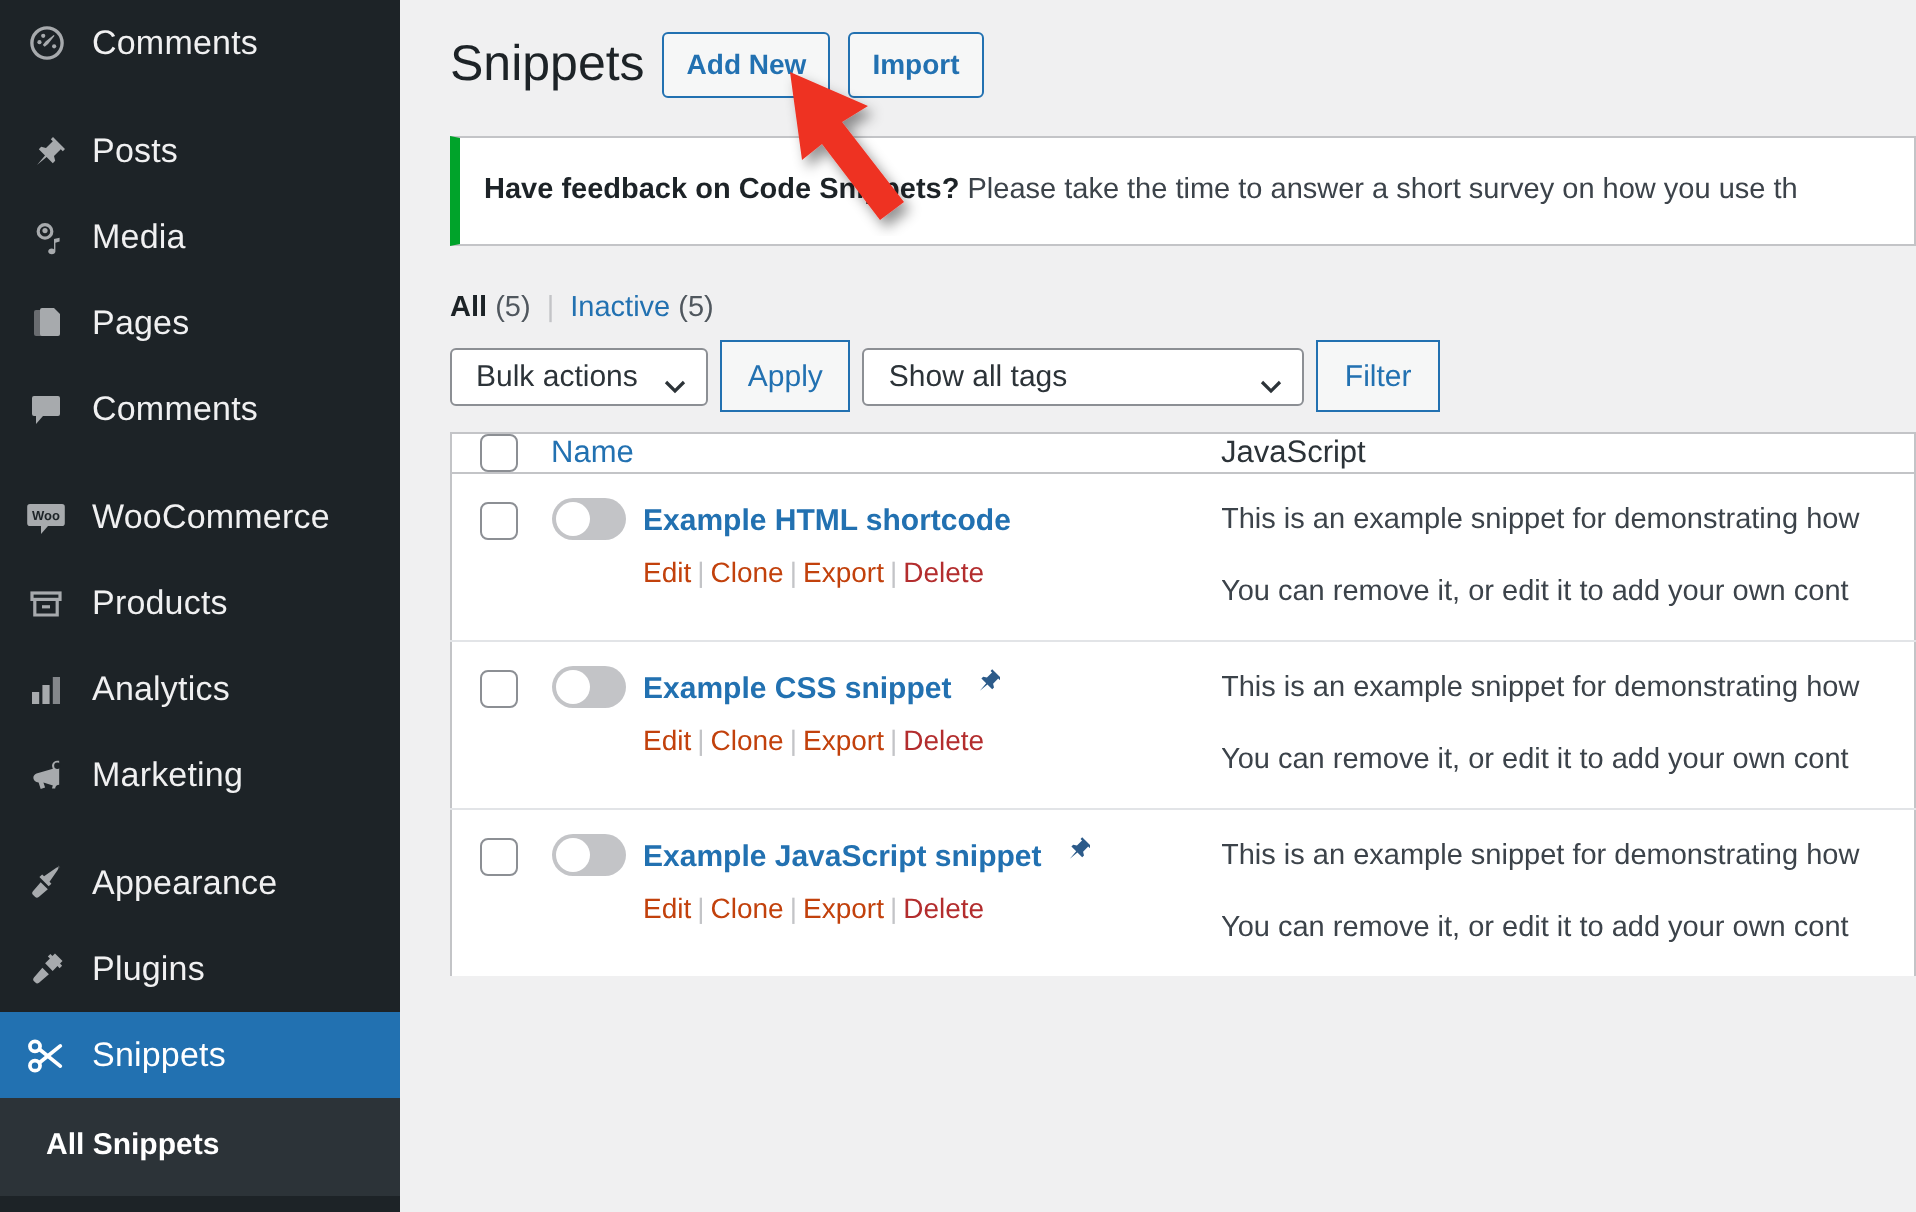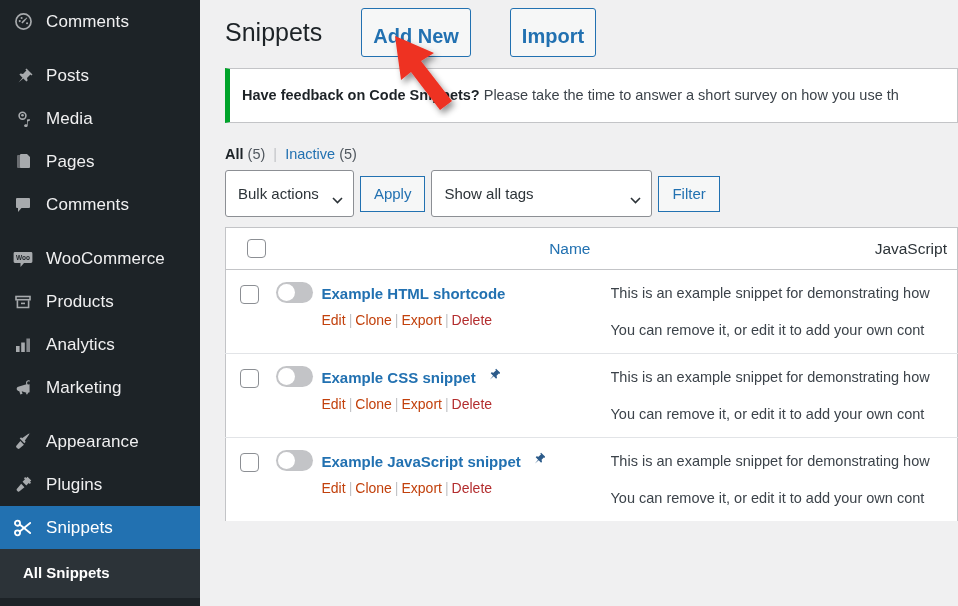--- a/index.html
+++ b/index.html
@@ -75,31 +75,30 @@
   h1.page-title {
     margin: 0;
     font-size: 25px;
     font-weight: 400;
     color: #1d2327;
     line-height: 1.3;
     white-space: nowrap;
   }
   .page-action {
     display: inline-block;
-    font-size: 20px;
+    font-size: 14px;
     font-weight: bold;
     color: #2271b1;
     background: #f6f7f7;
     border: 1px solid #2271b1;
     border-radius: 3px;
-    padding: 12px 11px 5px;
+    padding: 5px 11px 5px;
     line-height: 1.5;
     cursor: pointer;
     white-space: nowrap;
-    margin-left: 30px;
   }
 
   .notice {
     margin: 16px 0 0 0;
     background: #fff;
     border: 1px solid #c3c4c7;
     border-left: 5px solid #00a32a;
     padding: 12px 12px;
     font-size: 14.5px;
     color: #3c434a;
@@ -126,21 +125,21 @@
     display: flex; align-items: center;
     gap: 6px;
     margin: 8px 0 10px 0;
   }
   .wp-select {
     position: relative;
     display: inline-flex; align-items: center;
     background: #fff;
     border: 1px solid #8c8f94;
     border-radius: 3px;
-    height: 47px;
+    height: 29px;
     padding: 0 34px 0 12px;
     font-size: 15px;
     color: #2c3338;
     cursor: pointer;
     min-width: 120px;
   }
   .wp-select .chev {
     position: absolute; right: 10px; top: 50%;
     margin-top: -4px;
     width: 11px; height: 7px;
@@ -162,24 +161,24 @@
   
   table.wp-list-table {
     width: 733px;
     border-collapse: collapse;
     background: #fff;
     border: 1px solid #c3c4c7;
     border-bottom: 0;
     table-layout: fixed;
   }
   table.wp-list-table thead th {
-    text-align: right;
+    text-align: left;
     font-weight: 400;
     font-size: 15.5px;
-    padding: 11px 10px;
+    padding: 0 10px;
     border-bottom: 1px solid #c3c4c7;
     vertical-align: middle;
     color: #2c3338;
   }
   th.col-cb, td.col-cb { width: 40px; padding-left: 14px !important; padding-right: 0 !important; }
   th.col-name, td.col-name { width: 335px; }
   .sortable-link { color: #2271b1; cursor: pointer; text-decoration: none; }
 
   .cbx {
     width: 19px; height: 19px;

